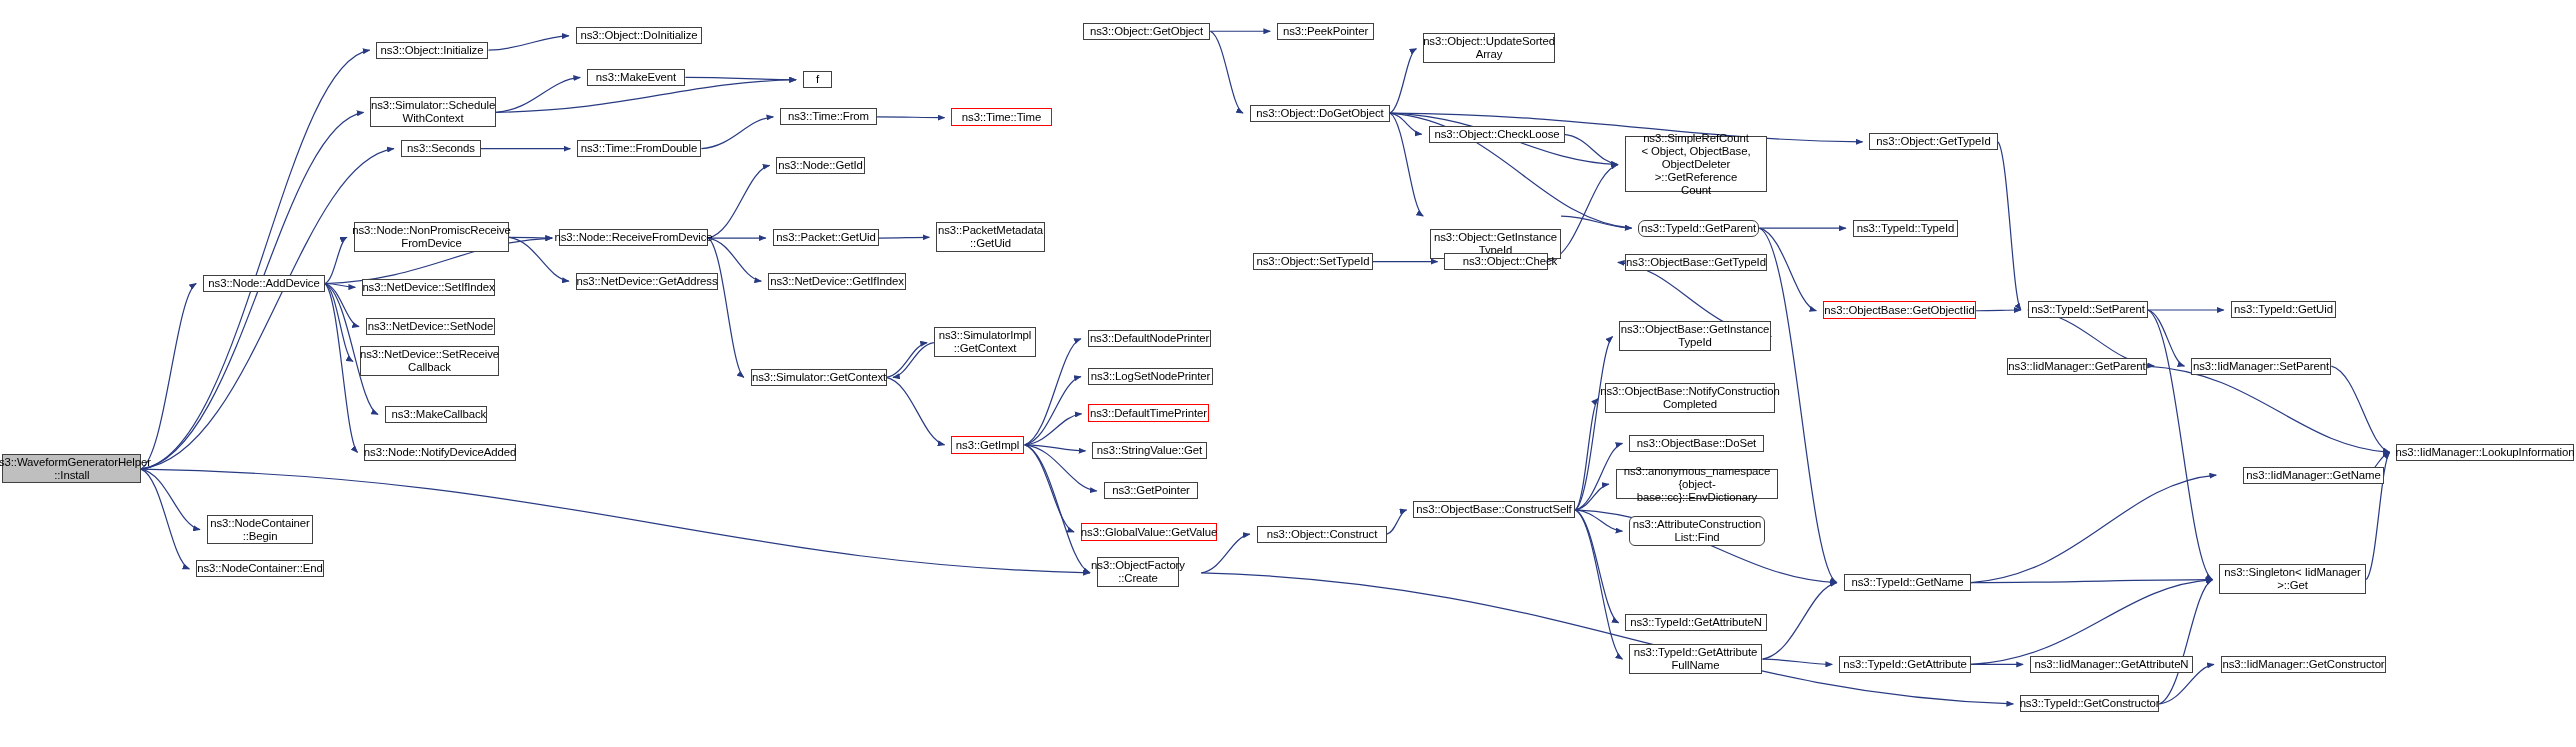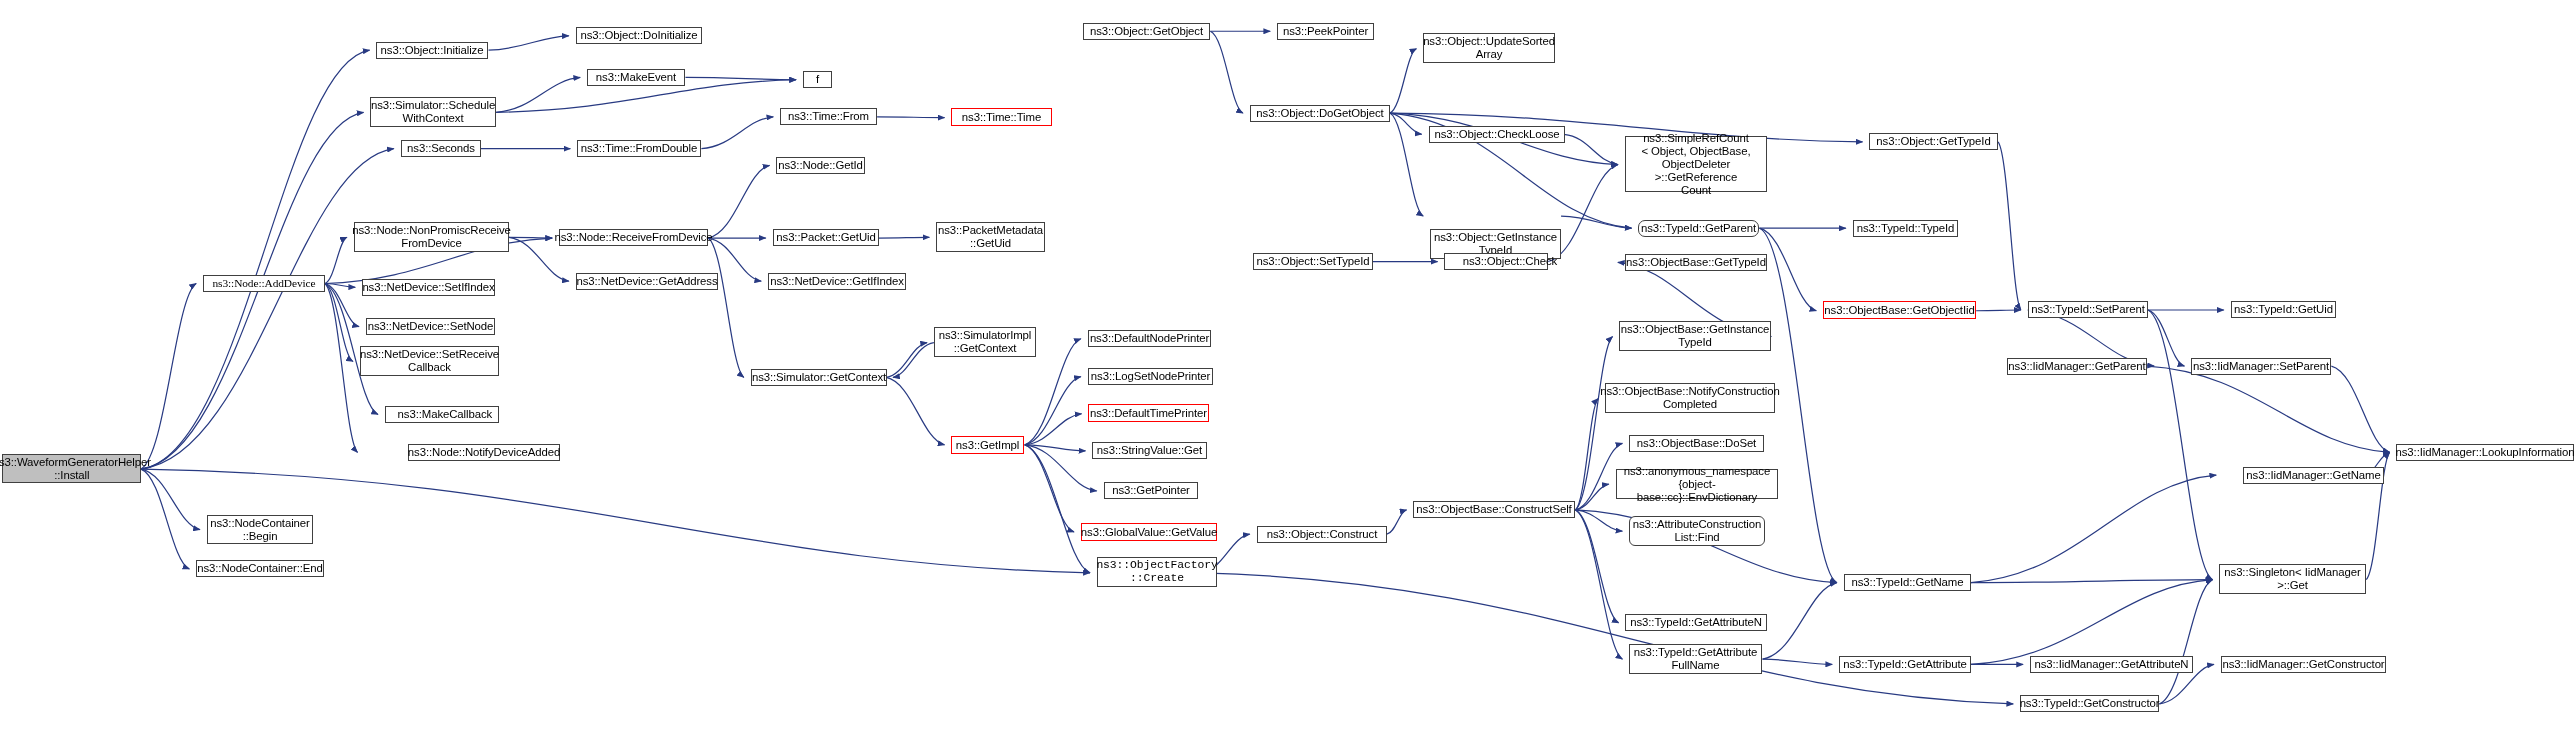--- a/index.html
+++ b/index.html
@@ -134,21 +134,21 @@
         <path d="M1586,756 C2068.4,768.975 2250.64,916.025 2658,929" marker-end="url(#ah)"></path>
         <path d="M2339,444 C2247.65,436.65 2213.14,353.35 2136,346" marker-end="url(#ah)"></path>
       </g>
   </svg>
   <div id="node-layer">
       <div class="node root" style="left: 2.3px; top: 454px; width: 139px; height: 29px;">ns3::WaveformGeneratorHelper
 ::Install</div>
       <div class="node" style="left: 207px; top: 515px; width: 106px; height: 29px;">ns3::NodeContainer
 ::Begin</div>
       <div class="node" style="left: 196px; top: 560px; width: 128px; height: 16.7px;">ns3::NodeContainer::End</div>
-      <div class="node" style="left: 203px; top: 275px; width: 122px; height: 16.7px; font-family: Liberation Serif, serif;">ns3::Node::AddDevice</div>
+      <div class="node" style="left: 203px; top: 275px; width: 122px; height: 16.7px;">ns3::Node::AddDevice</div>
       <div class="node" style="left: 376px; top: 42px; width: 112px; height: 16.7px;">ns3::Object::Initialize</div>
       <div class="node" style="left: 576px; top: 27px; width: 126px; height: 16.7px;">ns3::Object::DoInitialize</div>
       <div class="node" style="left: 587px; top: 69px; width: 98px; height: 16.7px;">ns3::MakeEvent</div>
       <div class="node" style="left: 370px; top: 97px; width: 126px; height: 30px;">ns3::Simulator::Schedule
 WithContext</div>
       <div class="node" style="left: 803px; top: 71px; width: 29px; height: 16.7px;">f</div>
       <div class="node" style="left: 401px; top: 140px; width: 80px; height: 16.7px;">ns3::Seconds</div>
       <div class="node" style="left: 577px; top: 140px; width: 124px; height: 16.7px;">ns3::Time::FromDouble</div>
       <div class="node" style="left: 780px; top: 108px; width: 97px; height: 16.7px;">ns3::Time::From</div>
       <div class="node red" style="left: 951px; top: 108px; width: 101px; height: 18px;">ns3::Time::Time</div>
@@ -158,33 +158,33 @@
       <div class="node" style="left: 559px; top: 229px; width: 149px; height: 16.7px;">ns3::Node::ReceiveFromDevice</div>
       <div class="node" style="left: 773px; top: 229px; width: 106px; height: 16.7px;">ns3::Packet::GetUid</div>
       <div class="node" style="left: 936px; top: 222px; width: 109px; height: 30px;">ns3::PacketMetadata
 ::GetUid</div>
       <div class="node" style="left: 362px; top: 279px; width: 133px; height: 16.7px;">ns3::NetDevice::SetIfIndex</div>
       <div class="node" style="left: 576px; top: 273px; width: 142px; height: 16.7px;">ns3::NetDevice::GetAddress</div>
       <div class="node" style="left: 768px; top: 273px; width: 138px; height: 16.7px;">ns3::NetDevice::GetIfIndex</div>
       <div class="node" style="left: 366px; top: 318px; width: 129px; height: 16.7px;">ns3::NetDevice::SetNode</div>
       <div class="node" style="left: 360px; top: 346px; width: 139px; height: 30px;">ns3::NetDevice::SetReceive
 Callback</div>
-      <div class="node" style="left: 385px; top: 406px; width: 114px; height: 16.7px; padding-left: 8px;">ns3::MakeCallback</div>
-      <div class="node" style="left: 364px; top: 444px; width: 152px; height: 16.7px; margin-left: 44px;">ns3::Node::NotifyDeviceAdded</div>
+      <div class="node" style="left: 385px; top: 406px; width: 102px; height: 16.7px; padding-left: 8px;">ns3::MakeCallback</div>
+      <div class="node" style="left: 364px; top: 444px; width: 152px; height: 16.7px;">ns3::Node::NotifyDeviceAdded</div>
       <div class="node" style="left: 751px; top: 369px; width: 136px; height: 16.7px;">ns3::Simulator::GetContext</div>
       <div class="node" style="left: 934px; top: 327px; width: 102px; height: 30px;">ns3::SimulatorImpl
 ::GetContext</div>
       <div class="node" style="left: 1088px; top: 330px; width: 123px; height: 16.7px;">ns3::DefaultNodePrinter</div>
       <div class="node" style="left: 1088px; top: 368px; width: 125px; height: 16.7px;">ns3::LogSetNodePrinter</div>
       <div class="node red" style="left: 1088px; top: 404px; width: 121px; height: 18px;">ns3::DefaultTimePrinter</div>
       <div class="node red" style="left: 951px; top: 436px; width: 73px; height: 18px;">ns3::GetImpl</div>
       <div class="node" style="left: 1092px; top: 442px; width: 115px; height: 16.7px;">ns3::StringValue::Get</div>
       <div class="node" style="left: 1104px; top: 482px; width: 94px; height: 16.7px;">ns3::GetPointer</div>
       <div class="node red" style="left: 1081px; top: 523px; width: 136px; height: 18px;">ns3::GlobalValue::GetValue</div>
-      <div class="node" style="left: 1097px; top: 557px; width: 120px; height: 30px; font-family: Liberation Mono, monospace;">ns3::ObjectFactory
+      <div class="node" style="left: 1097px; top: 557px; width: 82px; height: 30px;">ns3::ObjectFactory
 ::Create</div>
       <div class="node" style="left: 1083px; top: 23px; width: 127px; height: 16.7px;">ns3::Object::GetObject</div>
       <div class="node" style="left: 1277px; top: 23px; width: 97px; height: 16.7px;">ns3::PeekPointer</div>
       <div class="node" style="left: 1423px; top: 33px; width: 132px; height: 30px;">ns3::Object::UpdateSorted
 Array</div>
       <div class="node" style="left: 1250px; top: 105px; width: 140px; height: 16.7px;">ns3::Object::DoGetObject</div>
       <div class="node" style="left: 1429px; top: 126px; width: 136px; height: 16.7px;">ns3::Object::CheckLoose</div>
       <div class="node" style="left: 1625px; top: 136px; width: 142px; height: 56px;">ns3::SimpleRefCount
 &lt; Object, ObjectBase,
 ObjectDeleter &gt;::GetReference

